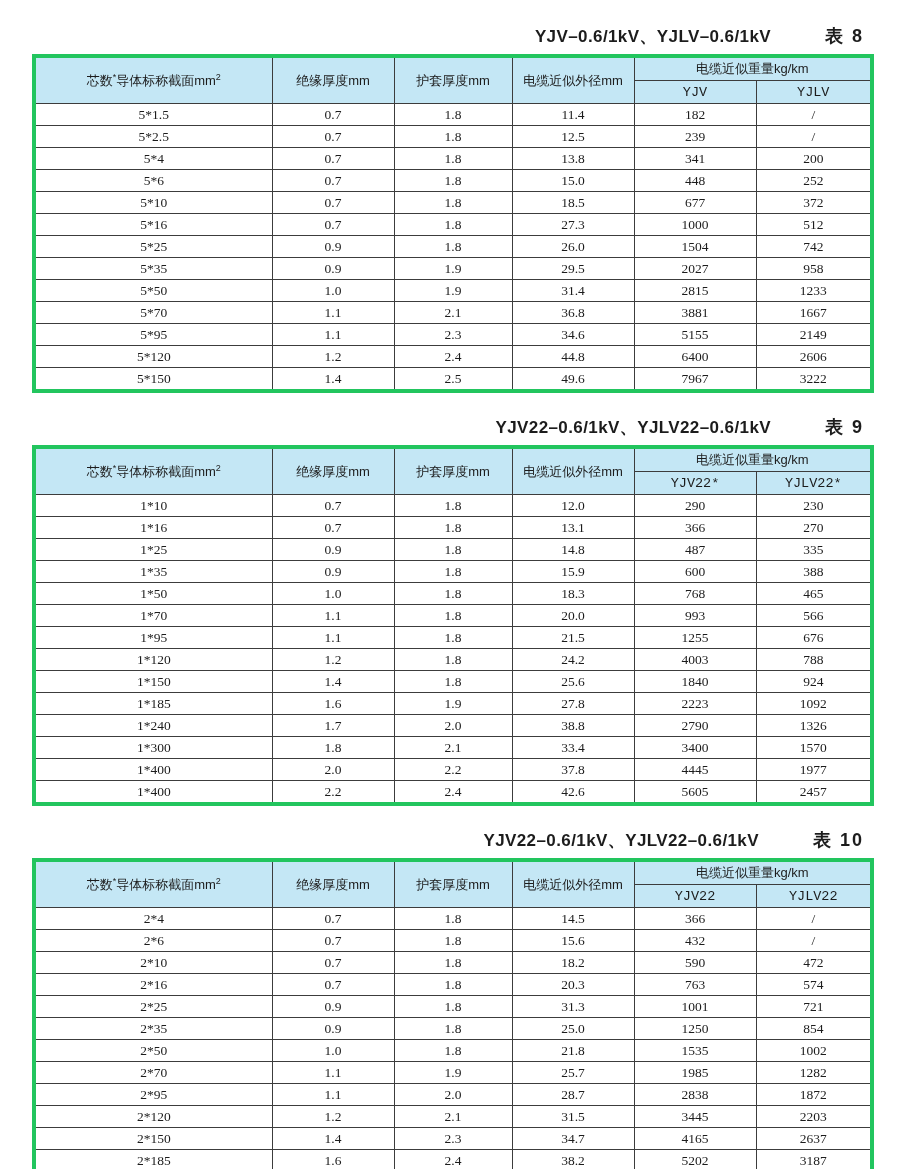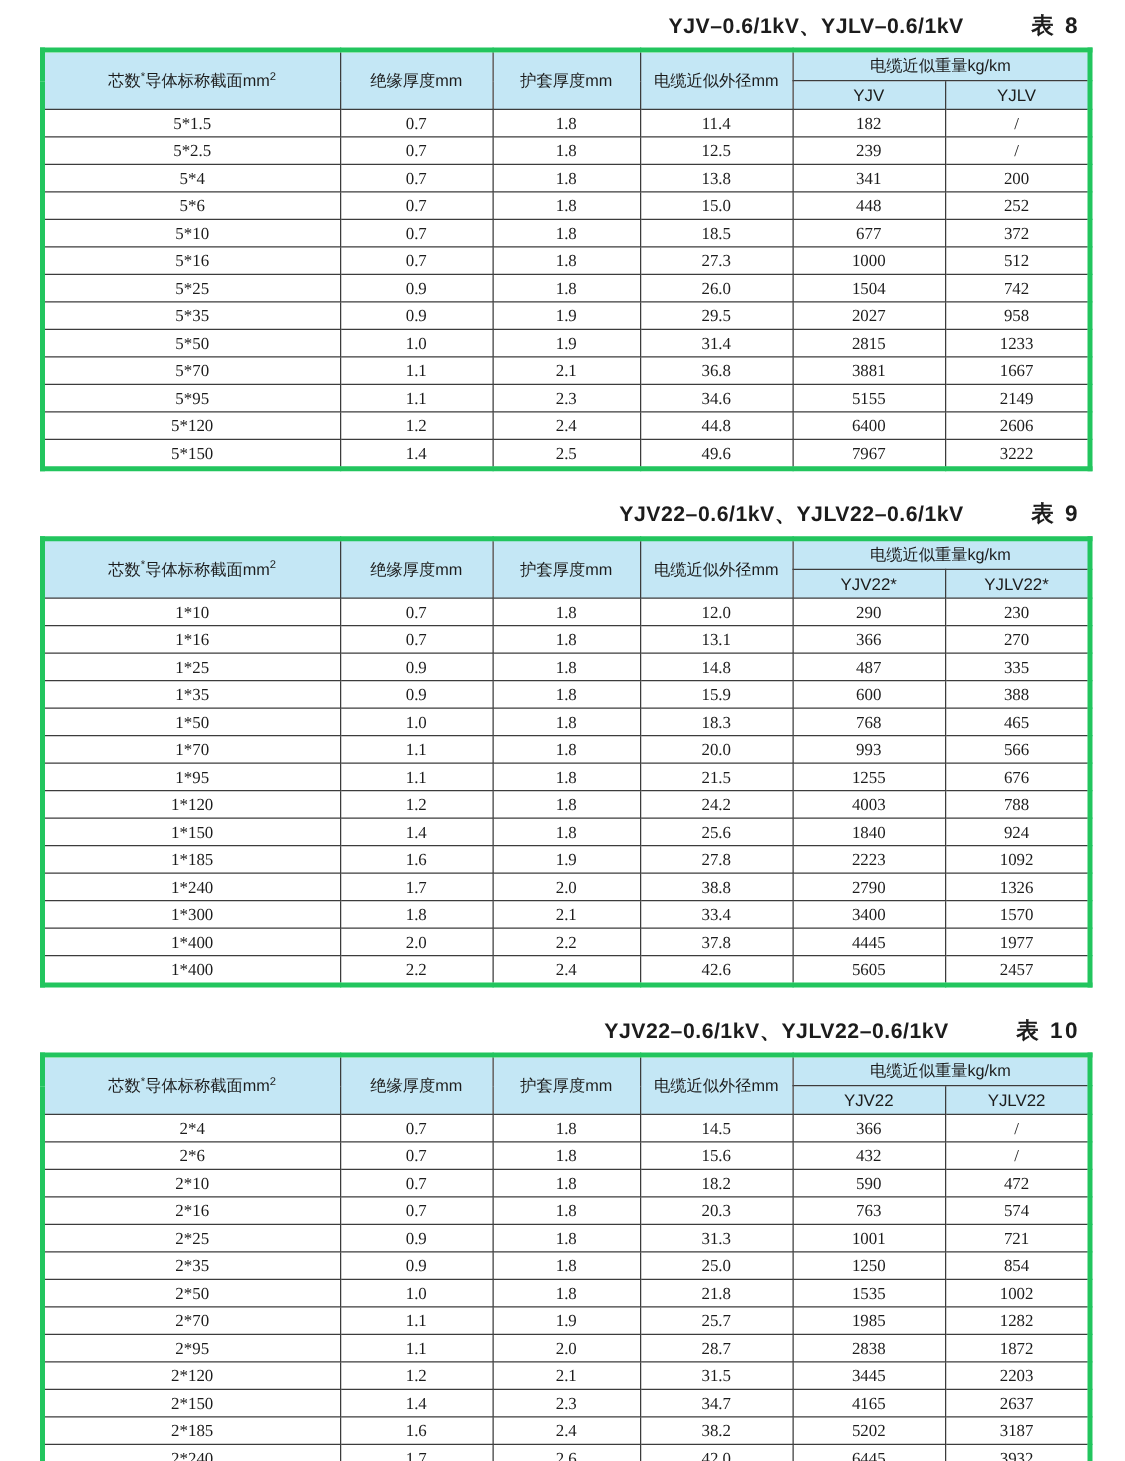--- a/index.html
+++ b/index.html
@@ -9,21 +9,21 @@
     height: 1169px;
     background: #ffffff;
     overflow: hidden;
     font-family: "Liberation Sans", sans-serif;
     color: #1c1c1c;
   }
   .page {
     box-sizing: border-box;
     width: 900px;
     height: 921px;
-    padding: 8px 30px 0 32px;
+    padding: 24px 30px 0 32px;
   }
   .title-row {
     display: flex;
     justify-content: flex-end;
     align-items: baseline;
     height: 24px;
     margin: 22px 0 6px 0;
     font-weight: bold;
   }
   .title-row:first-child { margin-top: 0; }
@@ -51,21 +51,21 @@
     overflow: hidden;
     white-space: nowrap;
   }
   table.spec thead th {
     background: #c4e7f5;
     font-weight: normal;
     font-size: 13px;
     height: 22px;
   }
   table.spec thead th.sub {
-    font-family: Liberation Sans, sans-serif;
+    font-family: Liberation Mono, monospace;
     font-size: 13.5px;
   }
   table.spec tbody td {
     font-family: "Liberation Serif", serif;
     font-size: 13.5px;
     height: 21px;
     background: #ffffff;
   }
   sup { font-size: 9px; line-height: 0; }
 </style>

